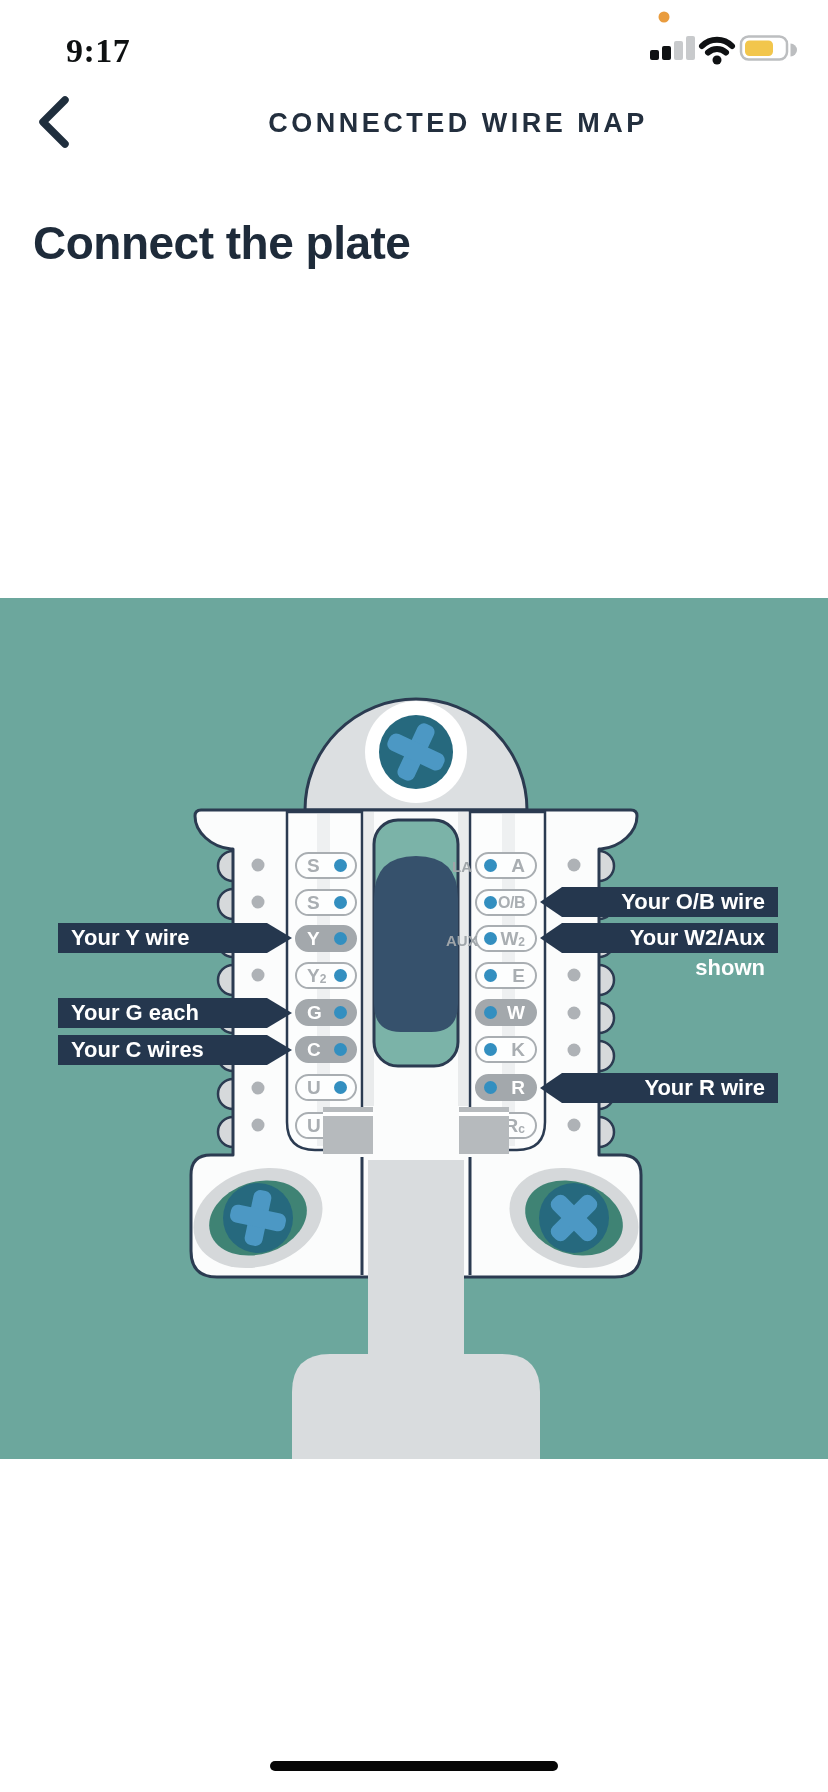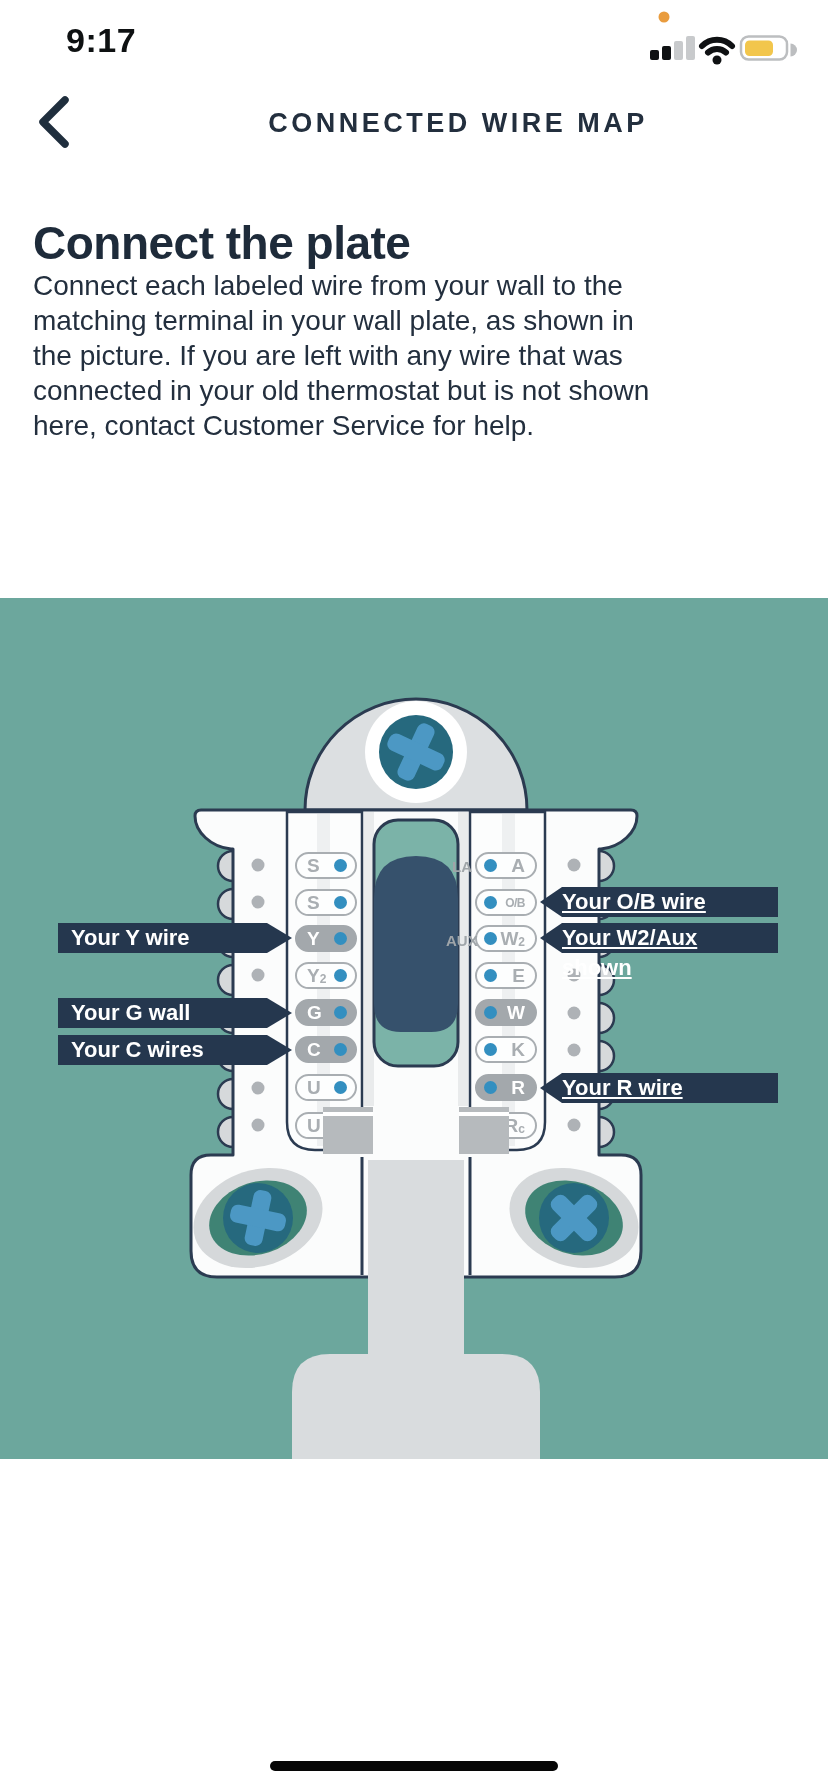--- a/index.html
+++ b/index.html
@@ -4,21 +4,21 @@
 <style>
   * { margin:0; padding:0; box-sizing:border-box; }
   html,body { background:#e9e9e9; }
   .screen {
     position:relative; width:828px; height:1792px; background:#ffffff;
     font-family:"Liberation Sans", sans-serif; color:#232F3E; overflow:hidden;
     margin:0 auto;
   }
   
   .status-bar { position:absolute; top:0; left:0; width:828px; height:70px; }
-  .time { position:absolute; left:66px; top:21px; font-size:34px; font-weight:700; color:#0E1112; letter-spacing:0.5px; }
+  .time { position:absolute; left:66px; top:32px; font-size:34px; font-weight:700; color:#0E1112; letter-spacing:0.5px;font-family:Liberation Serif, serif; }
   .sb-icons { position:absolute; top:0; left:0; }
   
   .nav-bar { position:absolute; top:90px; left:0; width:828px; height:70px; }
   .back-button { position:absolute; left:28px; top:0; width:56px; height:66px; background:none; border:none; cursor:pointer; }
   .nav-title { position:absolute; left:0; top:18px; width:828px; text-align:center;
     font-size:27px; font-weight:700; letter-spacing:3.5px; color:#232F3E;margin-left:44px; }
   
   .page-heading { position:absolute; left:33px; top:216px; font-size:46px; font-weight:700; color:#1E2B3A; letter-spacing:-0.5px; }
   .body-text { position:absolute; left:33px; top:268px; width:768px; font-size:28px; line-height:35px;
     color:#232F3E; white-space:pre-line; }
@@ -29,30 +29,30 @@
   .pill { position:absolute; z-index:2; width:62px; height:27px; border-radius:14px;
     border:2.5px solid #A9AEB2; background:#FDFEFE; color:#A9AEB2;
     display:flex; align-items:center; justify-content:space-between;
     font-size:19px; font-weight:700; line-height:1; }
   .pill.lft { left:295px; padding:0 8px 0 10px; }
   .pill.rgt { left:475px; padding:0 10px 0 7px; }
   .pill.filled { background:#A3A8AC; border-color:#A3A8AC; color:#FFFFFF; }
   .pill .lab { display:flex; align-items:center; }
   .pill .sub { font-size:12px; font-weight:700; margin-top:7px; }
   .pill .dot { width:13px; height:13px; border-radius:50%; background:#338FC0; flex:0 0 auto; }
-  .pill.small { font-size:12px; letter-spacing:-0.5px;text-align:right; }
+  .pill.small { font-size:16px; letter-spacing:-0.5px;text-align:right; }
   .term-tag { position:absolute; z-index:2; width:26px; text-align:right; font-size:15px; font-weight:700; color:#9FA5A9; }
   
   .jumper-tab { position:absolute; z-index:3; width:50px; height:47px;
     background:linear-gradient(180deg,#B6BABD 0 5px,#FFFFFF 5px 9px,#B6BABD 9px 100%); }
   
   .callout { position:absolute; z-index:4; height:30px; background:#25374E; color:#FFFFFF;
     font-size:22px; font-weight:700; line-height:30px; }
   .callout-left  { left:58px;  width:209px; text-align:left;  padding-left:13px; }
-  .callout-right { left:562px; width:216px; text-align:left; padding-right:13px;text-decoration:underline; }
+  .callout-right { left:562px; width:216px; text-align:right; padding-right:13px; }
   .callout-left::after { content:""; position:absolute; left:100%; top:0;
     border-top:15px solid transparent; border-bottom:15px solid transparent; border-left:25px solid #25374E; }
   .callout-right::after { content:""; position:absolute; right:100%; top:0;
     border-top:15px solid transparent; border-bottom:15px solid transparent; border-right:22px solid #25374E; }
   
   .home-indicator { position:absolute; left:270px; top:1761px; width:288px; height:10px; border-radius:5px; background:#060606; }
 </style>
 </head>
 <body>
 
@@ -84,25 +84,20 @@
   <div class="nav-bar">
     <button class="back-button">
       <svg width="50" height="62" viewBox="0 0 50 62">
         <polyline points="34,9 12,31 34,53" fill="none" stroke="#1F2E3D" stroke-width="7.5" stroke-linecap="round" stroke-linejoin="round"></polyline>
       </svg>
     </button>
     <div class="nav-title">CONNECTED WIRE MAP</div>
   </div>
 
   <h1 class="page-heading">Connect the plate</h1>
-  <p class="body-text">Connect each labeled wire from your wall to the
-matching terminal in your wall plate, as shown in
-the picture. If you are left with any wire that was
-connected in your old thermostat but is not shown
-here, contact Customer Service for help.</p>
 
   <div class="illustration">
     <svg class="diagram-svg" width="828" height="861" viewBox="0 0 828 861">
 
       <path d="M305,212 A111,111 0 0 1 527,212 Z" fill="#DCDFE1" stroke="#2B3B51" stroke-width="3"></path>
 
       <g>
         <circle cx="416" cy="154" r="51" fill="#FFFFFF"></circle>
         <circle cx="416" cy="154" r="37" fill="#26697E"></circle>
         <g transform="rotate(25 416 154)" fill="#4C98C4">
@@ -312,21 +307,21 @@
         </span>
       </div>
 
     <span class="term-tag" style="left:446px; top:260px">LA</span>
     <span class="term-tag" style="left:446px; top:334px">AUX</span>
 
     <div class="jumper-tab" style="left:323px; top:509px"></div>
     <div class="jumper-tab" style="left:459px; top:509px"></div>
 
     <div class="callout callout-left" style="top:325px">Your Y wire</div>
-    <div class="callout callout-left" style="top:400px">Your G wall</div>
+    <div class="callout callout-left" style="top:400px">Your G each</div>
     <div class="callout callout-left" style="top:437px">Your C wires</div>
     <div class="callout callout-right" style="top:289px">Your O/B wire</div>
     <div class="callout callout-right" style="top:325px">Your W2/Aux shown</div>
     <div class="callout callout-right" style="top:475px">Your R wire</div>
   </div>
 
   <div class="home-indicator"></div>
 </div>
 
 </body></html>

